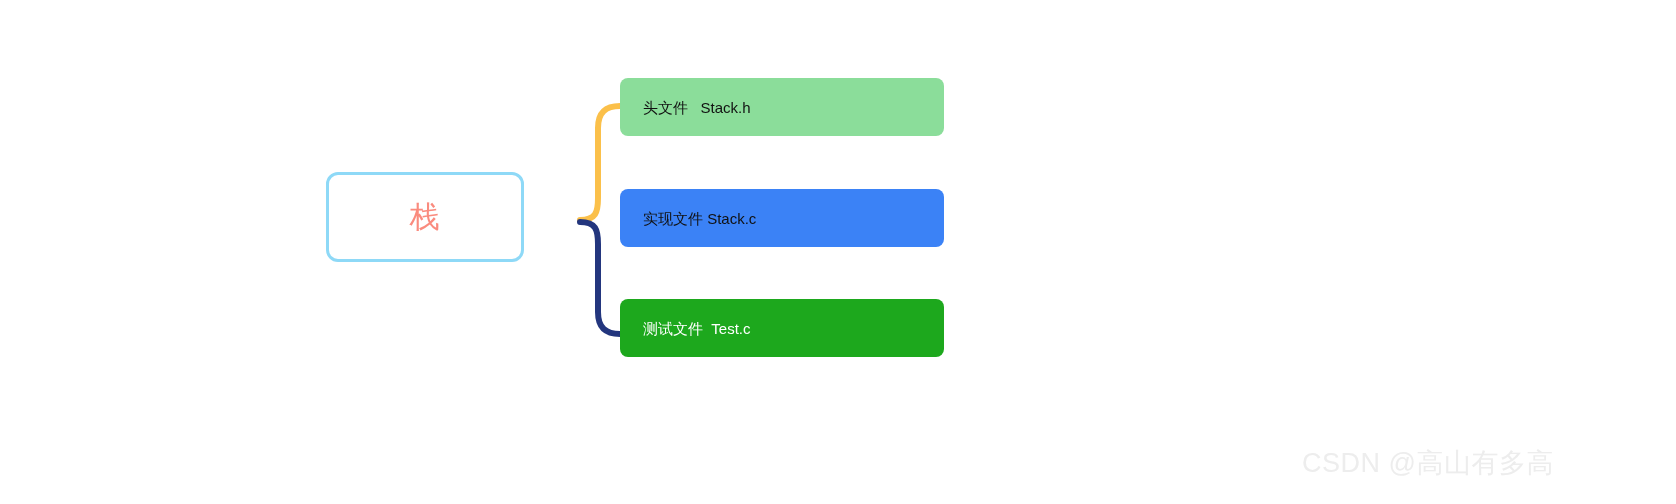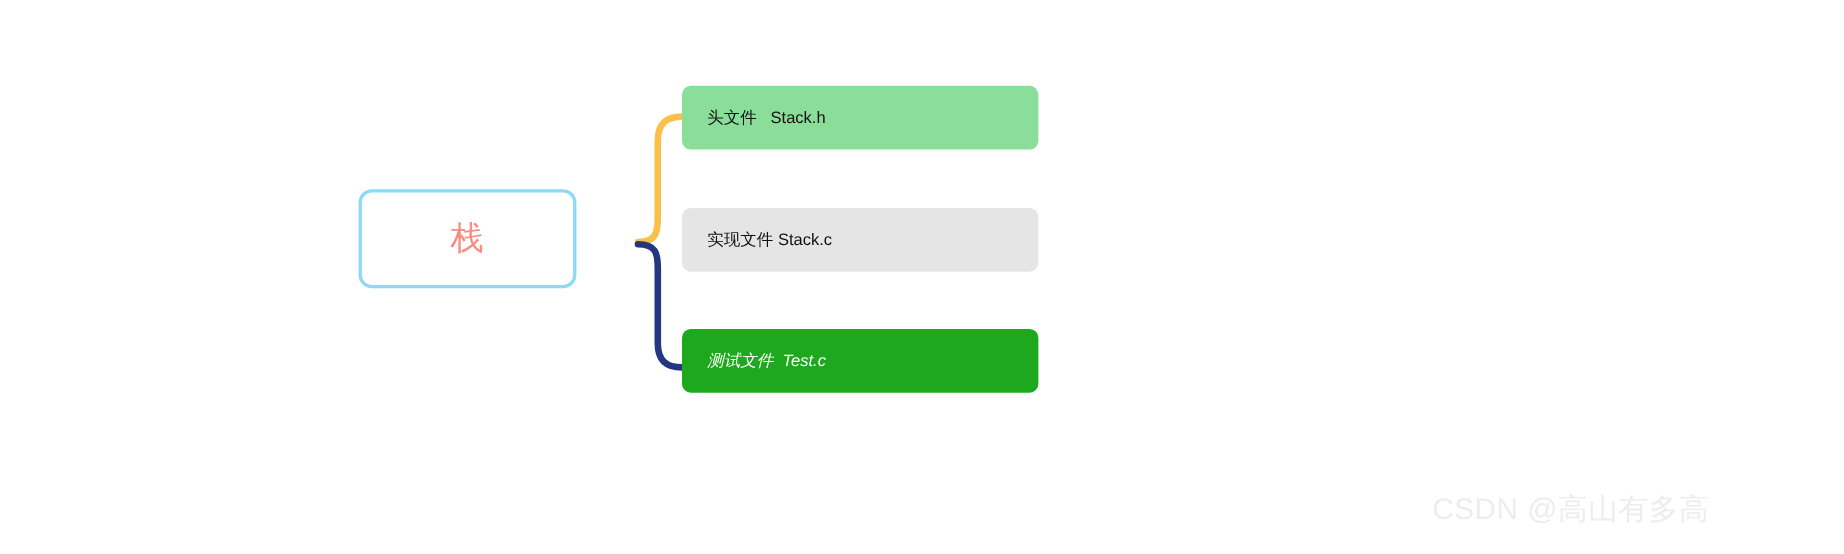--- a/index.html
+++ b/index.html
@@ -66,26 +66,26 @@
     align-items: center;
     box-sizing: border-box;
     padding-left: 23px;
   }
   .leaf-text {
     font-size: 15px;
     line-height: 1;
     white-space: pre;
   }
   .leaf-1 { top: 78px;  background: #8BDD9A; }
-  .leaf-2 { top: 189px; background: #e5e5e5; }
+  .leaf-2 { top: 189px; background: #3b82f6; }
   .leaf-3 { top: 299px; background: #1DA81D; }
 
   .leaf-1 .leaf-text { color: #111111; }
   .leaf-2 .leaf-text { color: #111111; }
-  .leaf-3 .leaf-text { color: #ffffff; font-style: italic; }
+  .leaf-3 .leaf-text { color: #ffffff; }
 
   
   .watermark {
     position: absolute;
     left: 1302px;
     top: 445px;
     font-size: 27px;
     color: #ededed;
     letter-spacing: 0.5px;
     white-space: pre;

